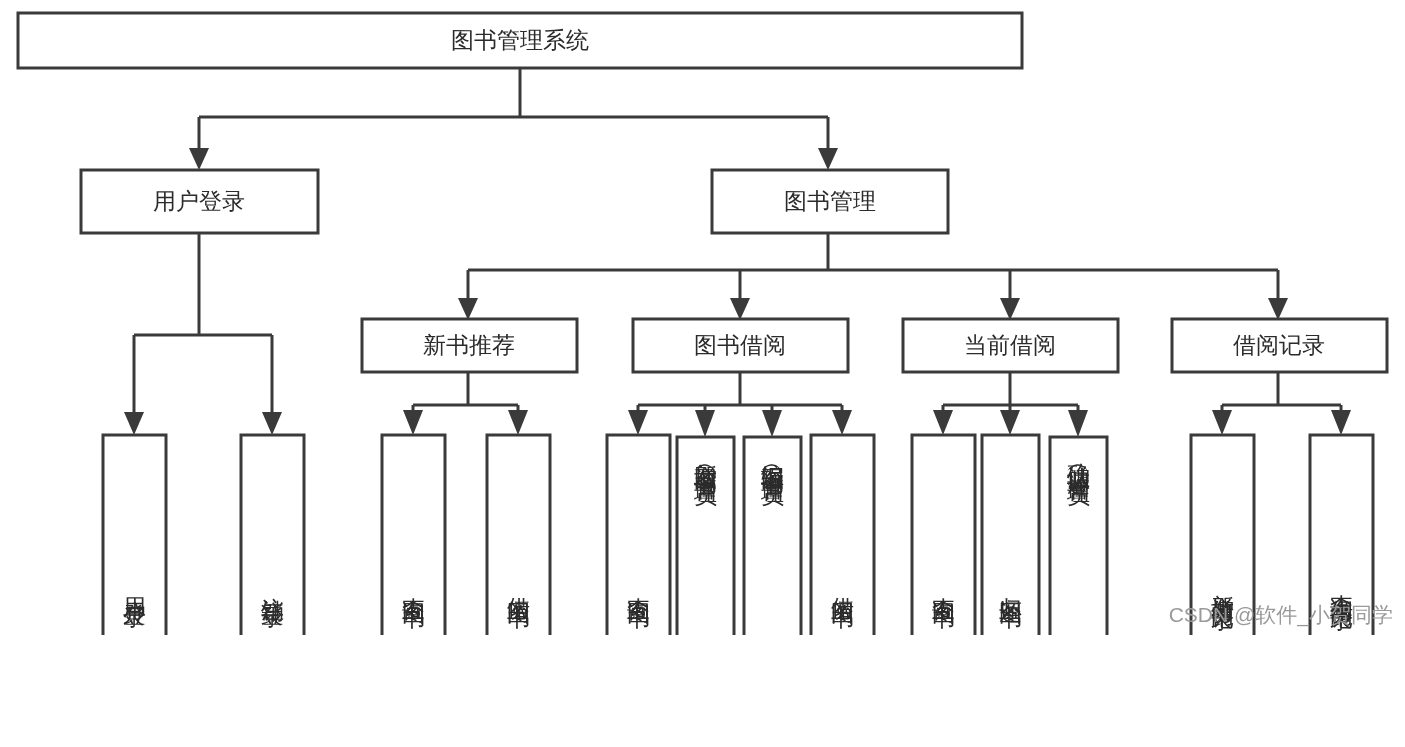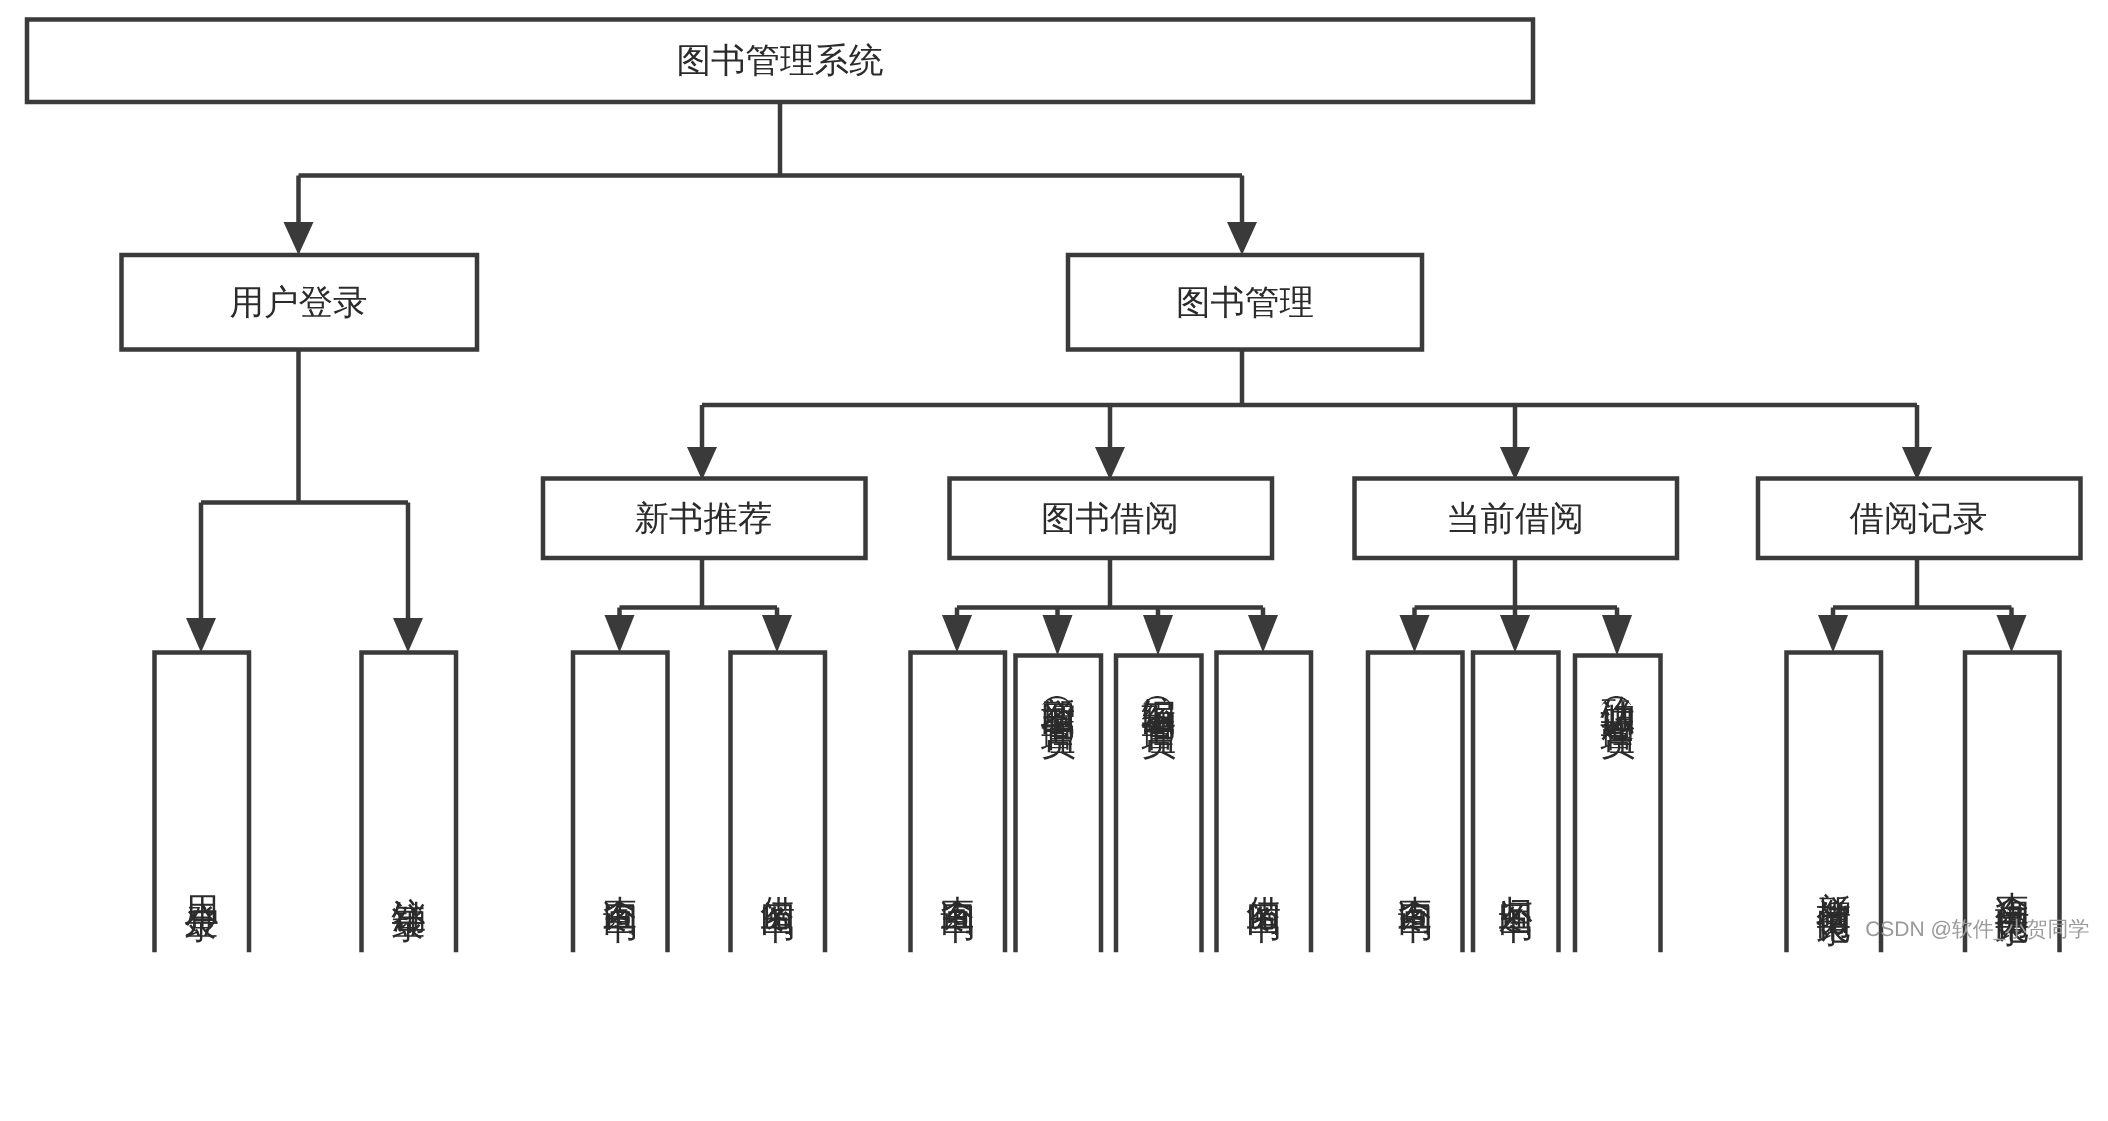--- a/index.html
+++ b/index.html
@@ -62,21 +62,21 @@
     line-height: 1.18;
     color: #2b2b2b;
     letter-spacing: 3px;
     white-space: nowrap;
   }
   .watermark {
     position: absolute;
     right: 12px;
     bottom: 6px;
     font-family: "Liberation Sans", "DejaVu Sans", sans-serif;
-    font-size: 14px;
+    font-size: 21px;
     color: #9a9a9a;
     white-space: nowrap;
     pointer-events: none;
   }
 </style>
 </head>
 <body>
 
 <div id="diagram-root">
 

